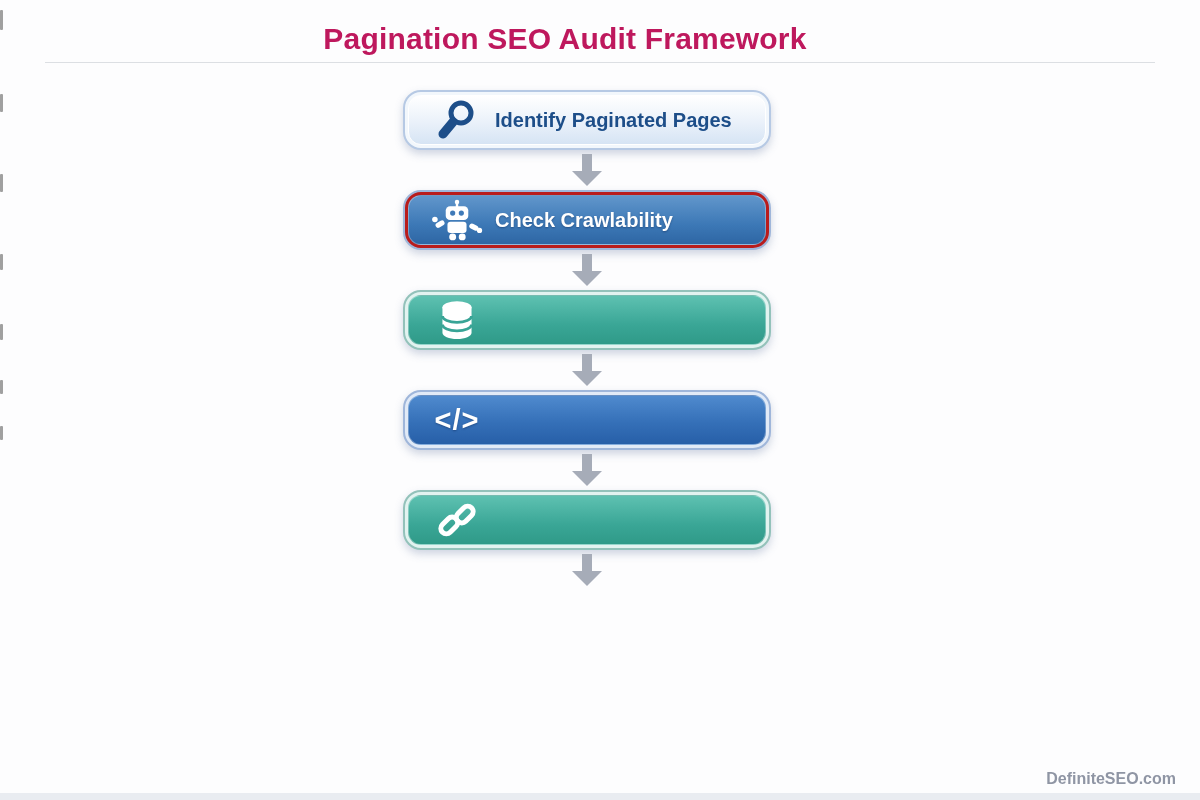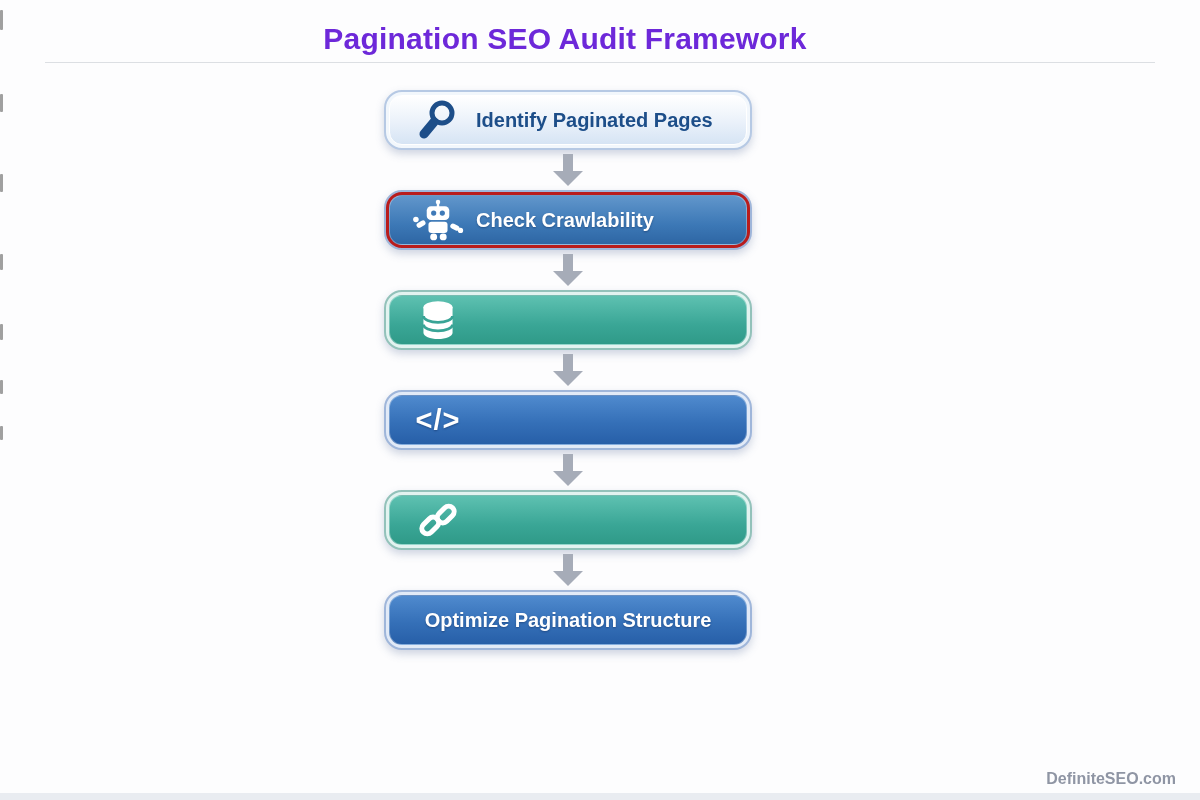--- a/index.html
+++ b/index.html
@@ -3,25 +3,25 @@
 <meta charset="utf-8">
 <style>
   * { margin:0; padding:0; box-sizing:border-box; }
   html,body { width:1200px; height:800px; }
   body { font-family:"Liberation Sans", sans-serif; background:#ffffff; overflow:hidden; }
 
   .page { position:relative; width:1200px; height:800px; background:#fdfdfe; }
 
   
   .title-wrap { position:absolute; top:22px; left:0; width:1130px; text-align:center; }
-  .title { font-size:30px; font-weight:700; color:#6d28d9; letter-spacing:0.2px; }
+  .title { font-size:30px; font-weight:700; color:#be185d; letter-spacing:0.2px; }
   .title-rule { position:absolute; top:62px; left:45px; width:1110px; height:1px; background:#dcdfe3; }
 
   
-  .flow { position:absolute; left:384px; top:90px; width:368px; display:flex; flex-direction:column; }
+  .flow { position:absolute; left:403px; top:90px; width:368px; display:flex; flex-direction:column; }
 
   .step { height:60px; border-radius:18px; padding:3px; box-shadow:0 4px 8px rgba(100,120,160,0.30); }
   .step .inner { height:100%; border-radius:13px; display:flex; align-items:center; }
 
   .step.v-light { background:#f2f7fc; border:2px solid #b6c9e4; }
   .step.v-light .inner { background:linear-gradient(180deg,#ffffff 0%,#eaf1fa 55%,#d6e4f4 100%); border:1px solid #ffffff; }
   .step.v-light .label { color:#1d4e89; text-shadow:none; }
 
   .step.v-blue { background:#b91c1c; border:2px solid #9fb6da; }
   .step.v-blue .inner { background:linear-gradient(180deg,#6196cb 0%,#3c78b6 60%,#2e66a4 100%); border:1px solid rgba(255,255,255,0.32); }
@@ -154,25 +154,20 @@
       </div>
     </div>
 
     <div class="arrow">
       <svg width="44" height="34" viewBox="0 0 44 34">
         <rect x="17" y="1" width="10" height="17" fill="#a6acb8"></rect>
         <polygon points="7,18 37,18 22,33" fill="#a6acb8"></polygon>
       </svg>
     </div>
 
-    <div class="step v-bluedark">
-      <div class="inner centered">
-        <span class="label">Optimize Pagination Structure</span>
-      </div>
-    </div>
 
   </div>
 
   <div>
     <div class="tick" style="top:10px;  height:20px;"></div>
     <div class="tick" style="top:94px;  height:18px;"></div>
     <div class="tick" style="top:174px; height:18px;"></div>
     <div class="tick" style="top:254px; height:16px;"></div>
     <div class="tick" style="top:324px; height:16px;"></div>
     <div class="tick" style="top:380px; height:14px;"></div>

